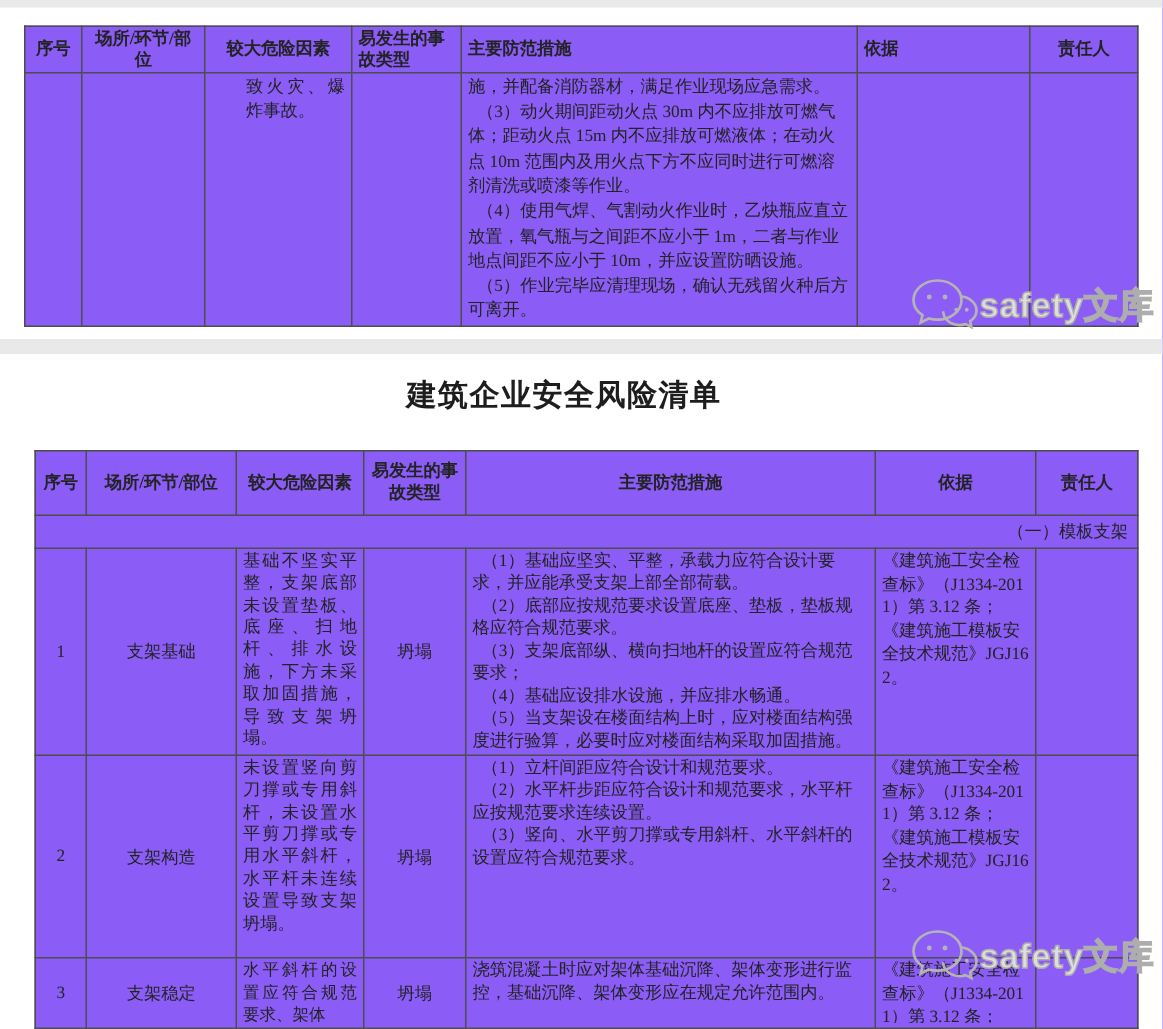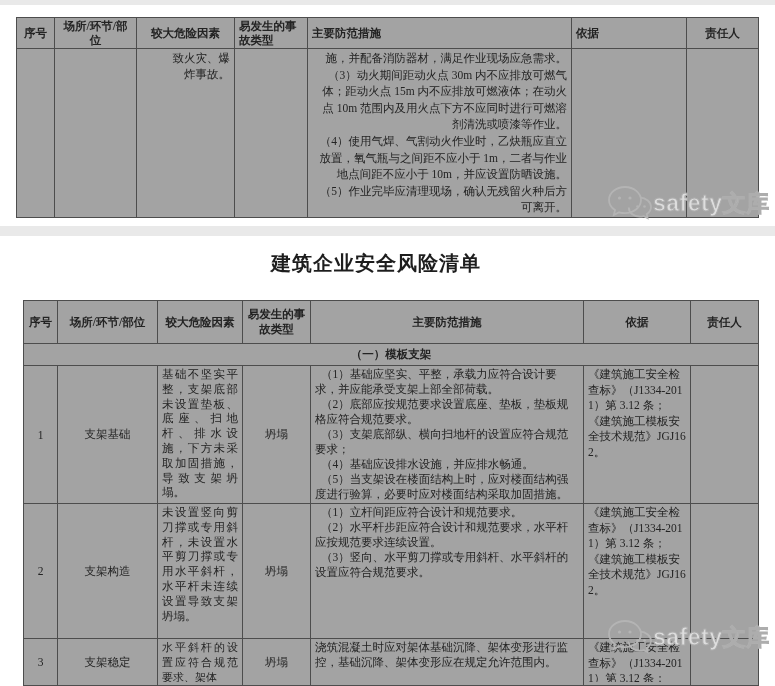--- a/index.html
+++ b/index.html
@@ -5,33 +5,33 @@
   html,body{margin:0;padding:0;}
   body{
     width:775px;height:686px;position:relative;background:#ffffff;
     font-family:"Liberation Serif","DejaVu Serif",serif;color:#232323;
     overflow:hidden;
   }
   .seam{position:absolute;left:0;width:775px;background:#e9e9e9;}
   .seam-top{top:0;height:5px;}
   .seam-mid{top:226px;height:10px;}
 
-  table.t{position:absolute;border-collapse:collapse;table-layout:fixed;background:#a3a3a3;}
+  table.t{position:absolute;border-collapse:collapse;table-layout:fixed;background:#8b5cf6;}
   .t th,.t td{
     border:1px solid #4d4d4d;padding:1px 4px;font-size:11.5px;
     vertical-align:top;overflow:hidden;word-break:break-all;
   }
   .t th{font-weight:bold;vertical-align:middle;text-align:center;line-height:14px;}
   .t1{left:16px;top:17px;width:742px;}
   .t1 th{height:28px;}
   .t1 th.left{text-align:left;}
-  .t1 .body-row td{height:164px;text-align:right;}
+  .t1 .body-row td{height:164px;}
   .t2{left:23px;top:300px;width:735px;}
   .t2 th{height:40px;line-height:15px;}
-  .t2 tr.section-row td{height:21px;font-weight:bold;text-align:center;padding:0 6px;vertical-align:middle;font-size:11.5px;}
+  .t2 tr.section-row td{height:21px;font-weight:normal;text-align:right;padding:0 6px;vertical-align:middle;font-size:11.5px;}
   .t2 tr.r0 td{height:116px;}
   .t2 tr.r1 td{height:132px;}
   .t2 tr.r2 td{height:44px;}
 
   td.mid{text-align:center;vertical-align:middle;}
   .hazard{font-size:11px;line-height:14.8px;text-align:justify;}
   .t1 .hazard{font-size:11.5px;line-height:16px;padding-left:27px;}
   .measures p{line-height:15px;margin:0;}
   .t1 .measures p{line-height:16.6px;}
   .basis p{line-height:15.6px;margin:0;}

